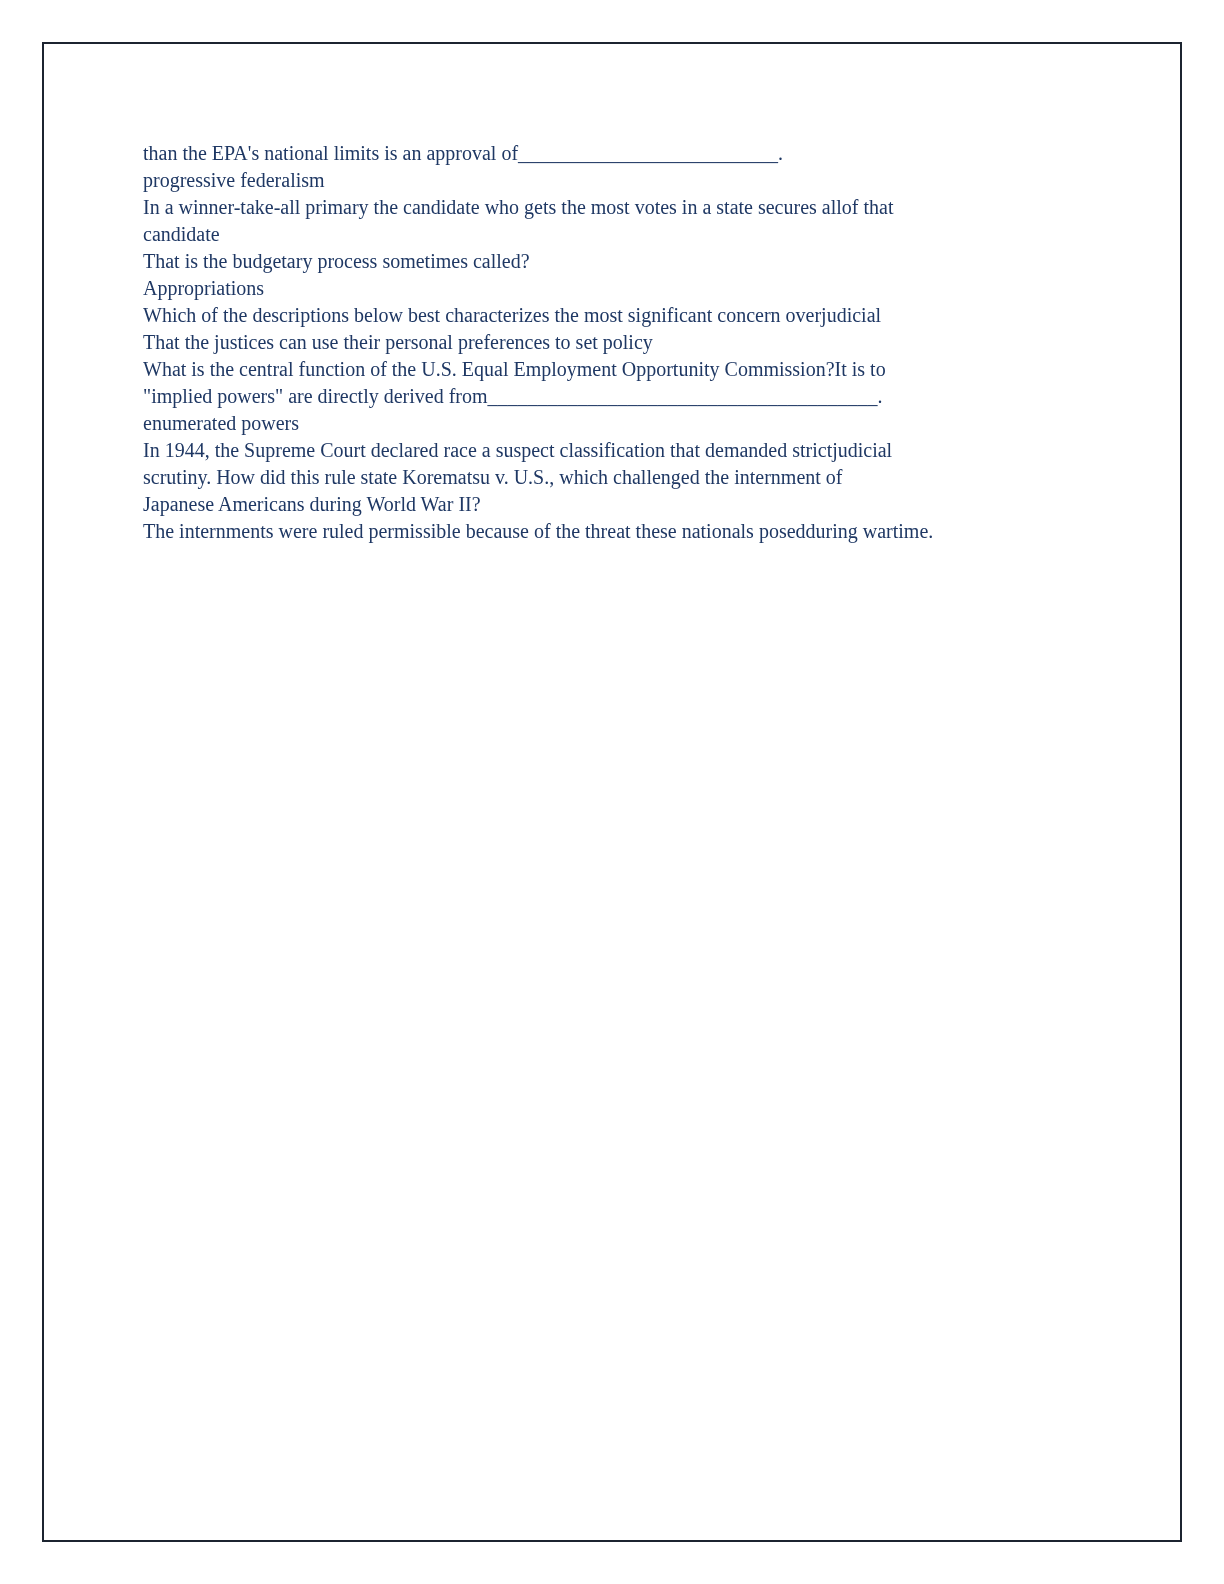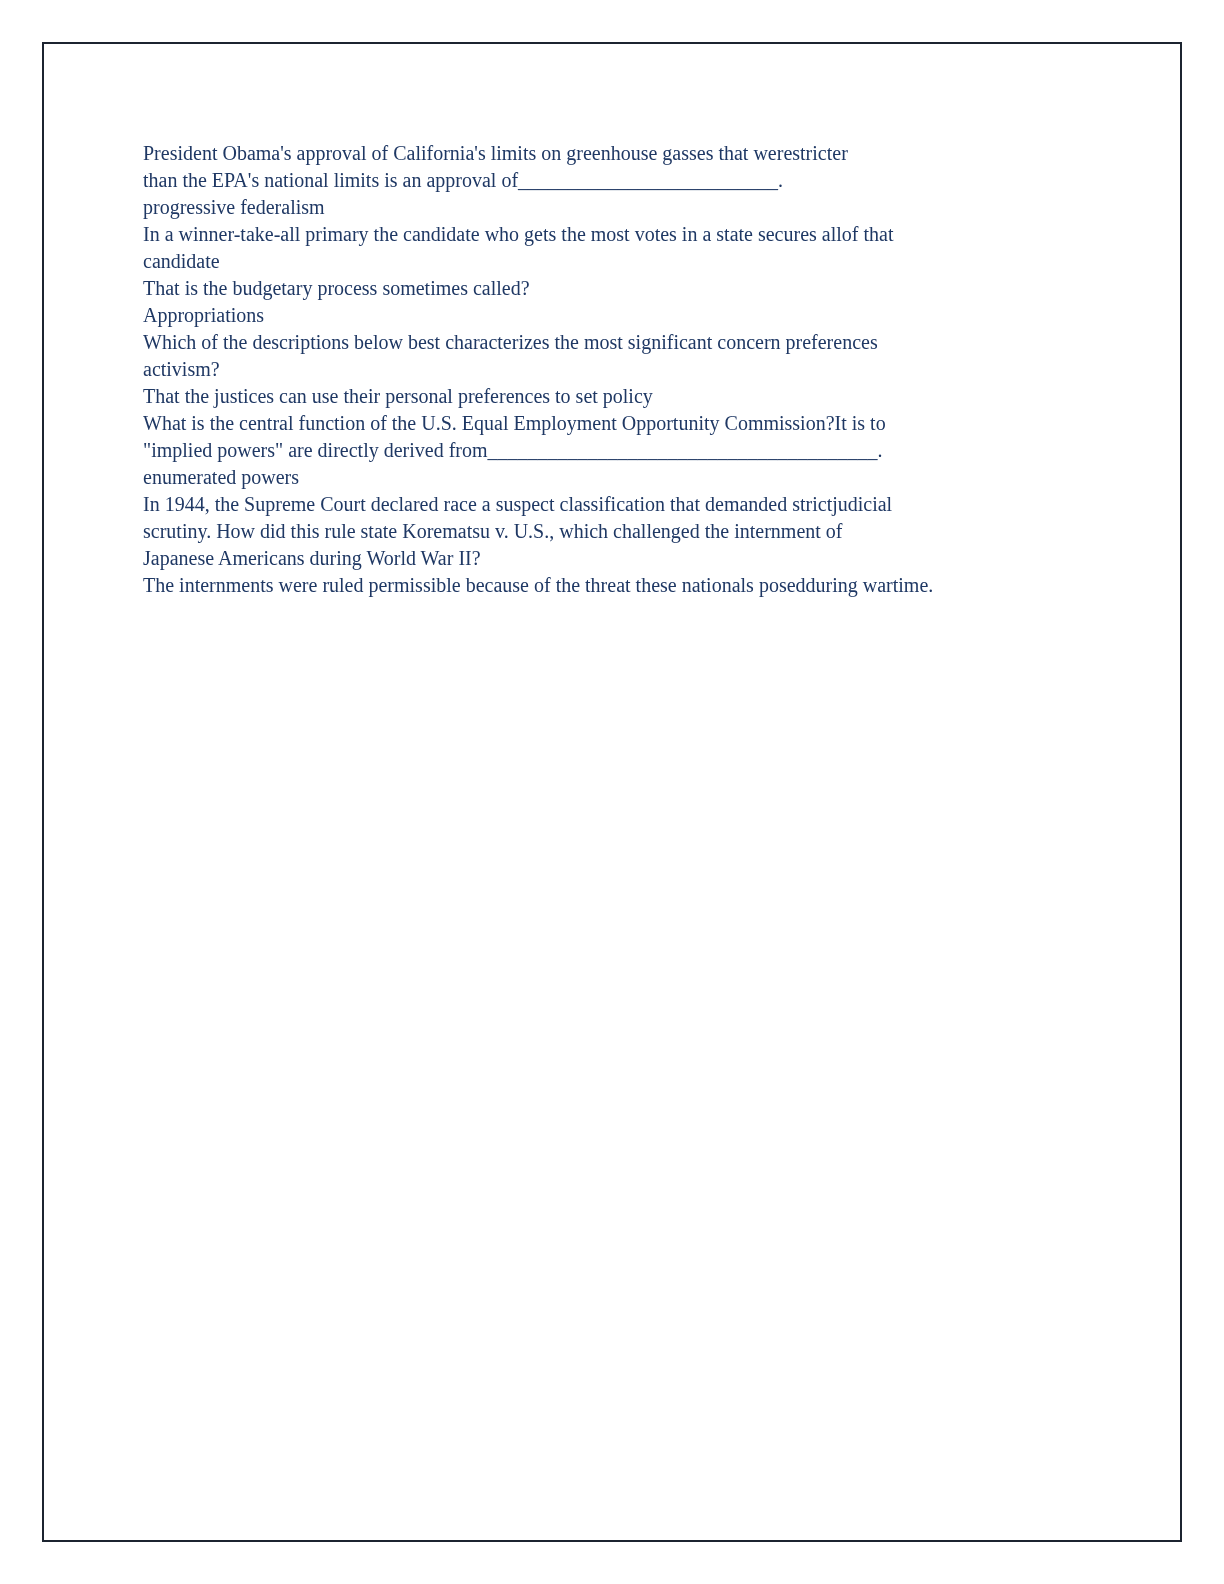--- a/index.html
+++ b/index.html
@@ -37,29 +37,27 @@
     white-space: nowrap;
     min-height: 27px;
   }
 </style>
 </head>
 <body>
 
 <div class="page">
   <div class="frame"></div>
   <div class="text-block" id="text-block">
-      <div class="line">President Obama's approval of California's limits on greenhouse gasses that werestricter</div>
       <div class="line">than the EPA's national limits is an approval of__________________________.</div>
       <div class="line">progressive federalism</div>
       <div class="line">In a winner-take-all primary the candidate who gets the most votes in a state secures allof that</div>
       <div class="line">candidate</div>
       <div class="line">That is the budgetary process sometimes called?</div>
       <div class="line">Appropriations</div>
-      <div class="line">Which of the descriptions below best characterizes the most significant concern preferences</div>
-      <div class="line">activism?</div>
+      <div class="line">Which of the descriptions below best characterizes the most significant concern overjudicial</div>
       <div class="line">That the justices can use their personal preferences to set policy</div>
       <div class="line">What is the central function of the U.S. Equal Employment Opportunity Commission?It is to</div>
       <div class="line">"implied powers" are directly derived from_______________________________________.</div>
       <div class="line">enumerated powers</div>
       <div class="line">In 1944, the Supreme Court declared race a suspect classification that demanded strictjudicial</div>
       <div class="line">scrutiny. How did this rule state Korematsu v. U.S., which challenged the internment of</div>
       <div class="line">Japanese Americans during World War II?</div>
       <div class="line">The internments were ruled permissible because of the threat these nationals posedduring wartime.</div>
     </div>
 </div>

